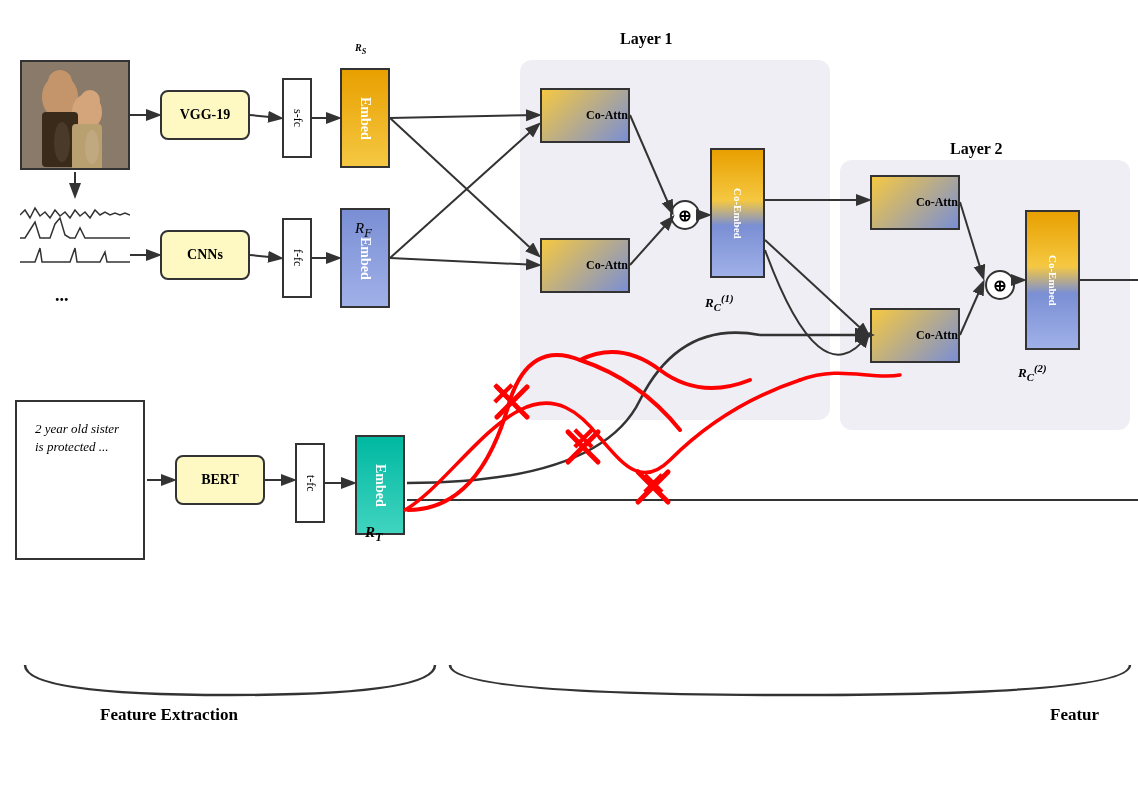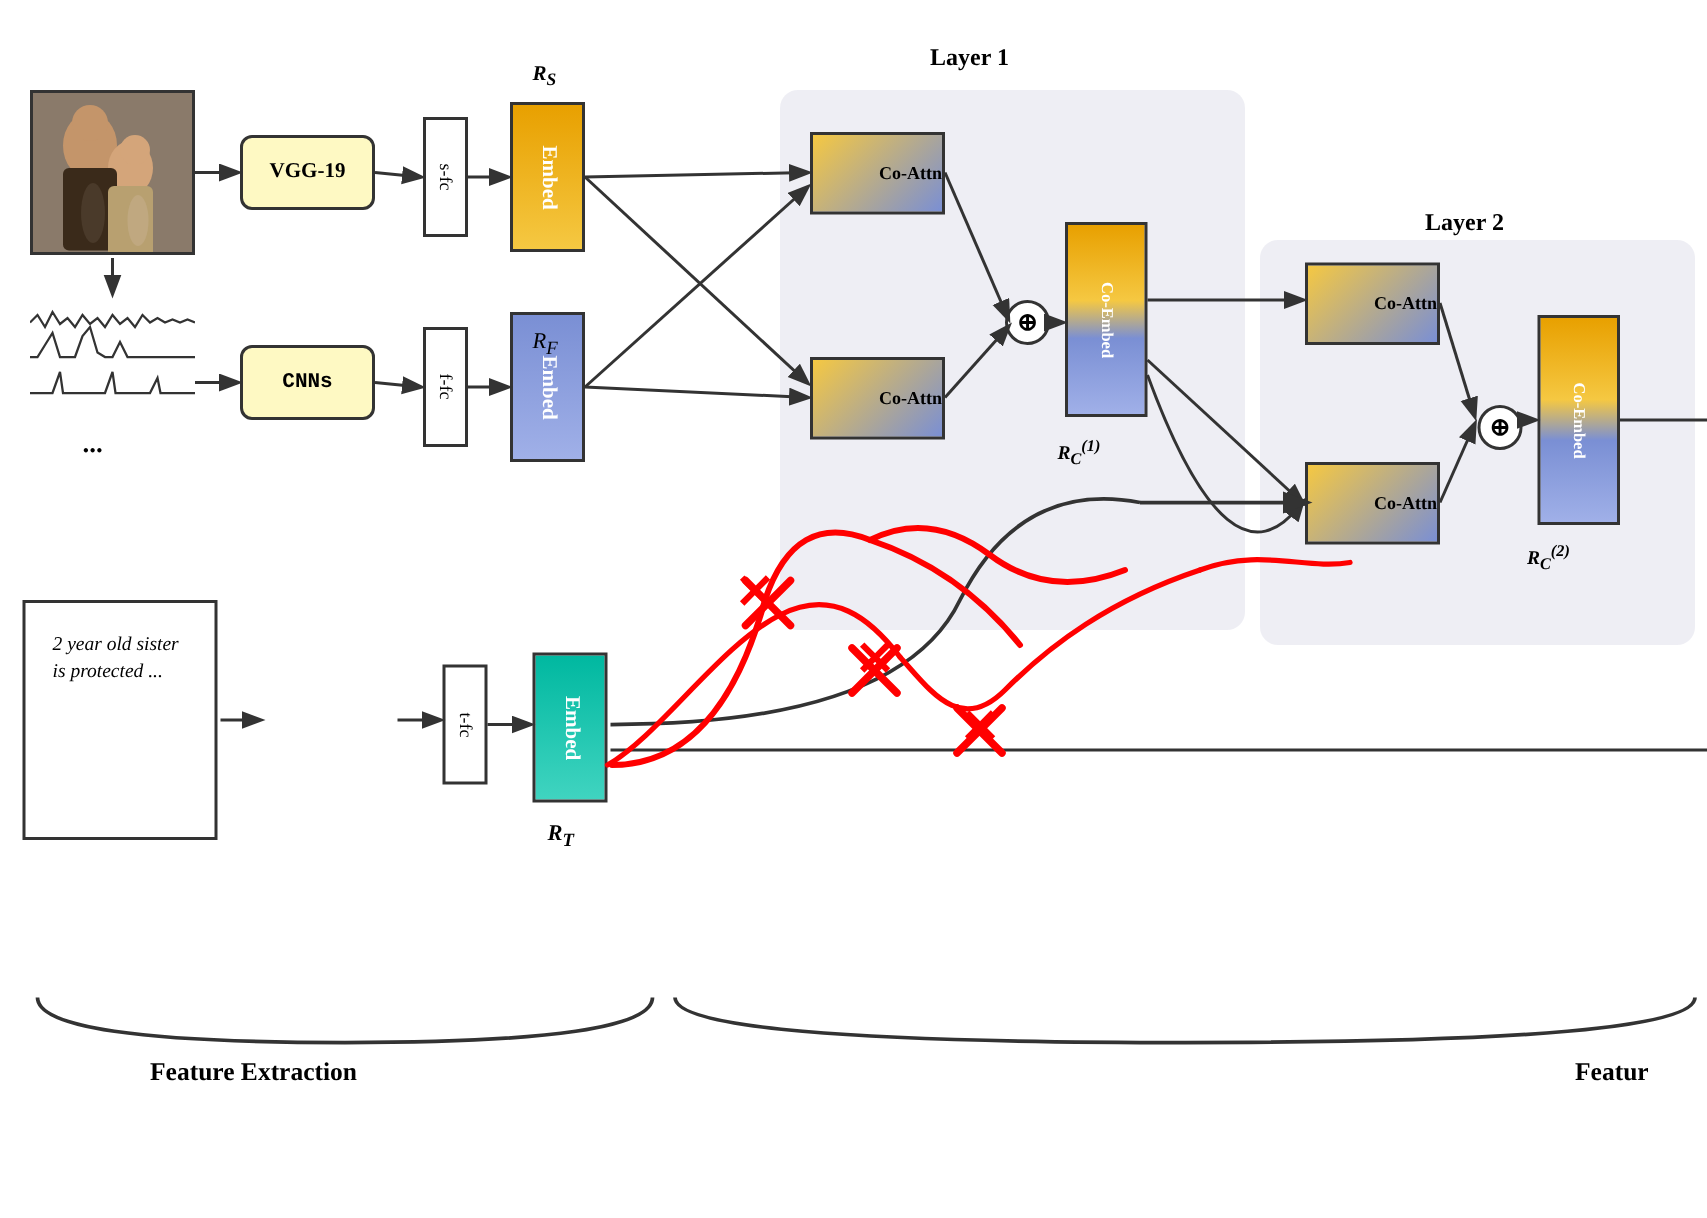--- a/index.html
+++ b/index.html
@@ -239,24 +239,27 @@
   <div style="position:absolute; left:55px; top:285px; font-size:18px; font-weight:bold;">...</div>
 
   <div class="text-box">
     <span style="font-size:13px; line-height:1.4;">2 year old sister is protected ...</span>
   </div>
 
   <div class="box-rounded" style="left: 160px; top: 90px; width: 90px; height: 50px;">
     <span>VGG-19</span>
   </div>
 
-  <div class="box-rounded" style="left: 160px; top: 230px; width: 90px; height: 50px; font-family: Liberation Mono, monospace;">
+  <div class="box-rounded" style="left: 160px; top: 230px; width: 90px; height: 50px;">
     <span>CNNs</span>
   </div>
 
+  <div class="box-rounded" style="left: 175px; top: 455px; width: 90px; height: 50px;">
+    <span>BERT</span>
+  </div>
 
   <div class="fc-box" style="left: 282px; top: 78px; width: 30px; height: 80px;">
     <span style="writing-mode:vertical-rl; font-size:12px;">s-fc</span>
   </div>
 
   <div class="fc-box" style="left: 282px; top: 218px; width: 30px; height: 80px;">
     <span style="writing-mode:vertical-rl; font-size:12px;">f-fc</span>
   </div>
 
   <div class="fc-box" style="left: 295px; top: 443px; width: 30px; height: 80px;">
@@ -268,25 +271,25 @@
   </div>
 
   <div class="embed-box embed-blue" style="left: 340px; top: 208px; width: 50px; height: 100px;">
     <span>Embed</span>
   </div>
 
   <div class="embed-box embed-teal" style="left: 355px; top: 435px; width: 50px; height: 100px;">
     <span>Embed</span>
   </div>
 
-  <div style="position:absolute; left:355px; top:42px; font-size:14px; font-weight:bold; font-style:italic;"><i>R<sub>S</sub></i></div>
+  <div style="position:absolute; left:355px; top:42px; font-size:10px; font-weight:bold; font-style:italic;"><i>R<sub>S</sub></i></div>
 
   <div style="position:absolute; left:355px; top:180px; font-size:15px; font-weight:normal; font-style:italic;margin-top:40px;"><i>R<sub>F</sub></i></div>
 
-  <div style="position:absolute; left:365px; top:548px; font-size:15px; font-weight:bold; font-style:italic;"><i>R<sub>T</sub></i></div>
+  <div style="position:absolute; left:365px; top:524px; font-size:15px; font-weight:bold; font-style:italic;"><i>R<sub>T</sub></i></div>
 
   <div class="coattn-box" style="left: 540px; top: 88px; width: 90px; height: 55px;">
     <span>Co-Attn</span>
   </div>
 
   <div class="coattn-box" style="left: 540px; top: 238px; width: 90px; height: 55px;">
     <span>Co-Attn</span>
   </div>
 
   <div class="plus-circle" style="left: 670px; top: 200px;">

